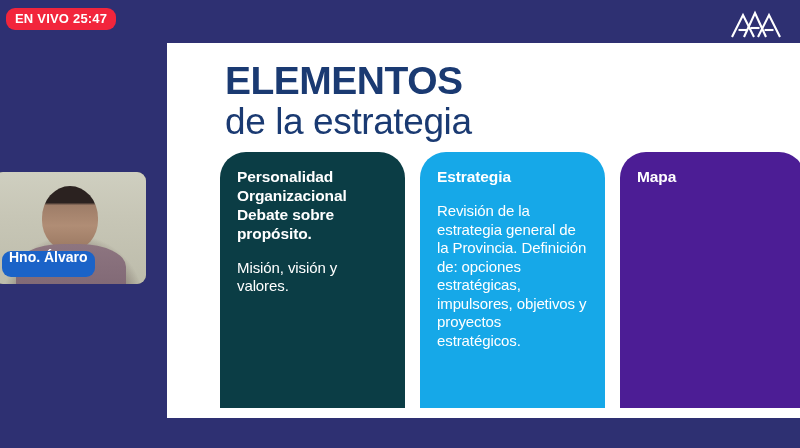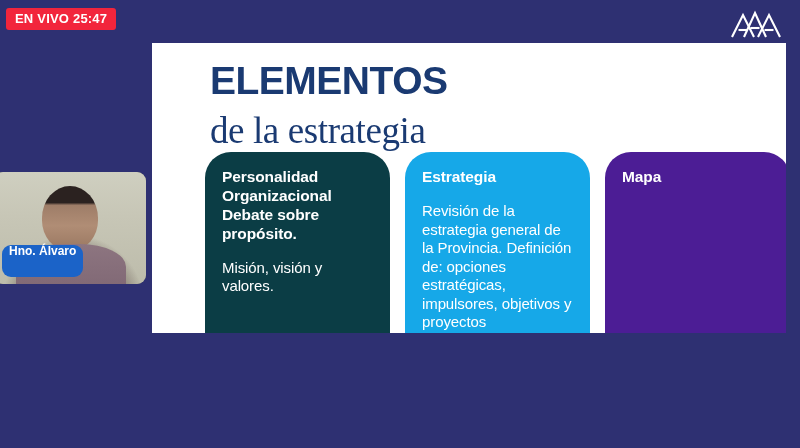--- a/index.html
+++ b/index.html
@@ -25,21 +25,21 @@
   #live-badge {
     position: absolute;
     left: 6px;
     top: 8px;
     background: #f2253c;
     color: #ffffff;
     font-size: 13px;
     font-weight: bold;
     letter-spacing: 0.2px;
     padding: 3px 9px 4px 9px;
-    border-radius: 3px;
+    border-radius: 9px;
     line-height: 15px;
     white-space: nowrap;
   }
 
   
   #brand-logo {
     position: absolute;
     right: 14px;
     top: 6px;
     width: 58px;
@@ -81,35 +81,35 @@
     height: 54px;
     border-radius: 42% 42% 0 0;
     background: linear-gradient(180deg, #8d7580 0%, #7e6673 100%);
   }
   #video-name-badge {
     position: absolute;
     left: 8px;
     bottom: 7px;
     background: #1b63c8;
     color: #ffffff;
-    font-size: 12px;
-    font-weight: bold;
-    padding: 2px 7px 21px 7px;
+    font-size: 14px;
+    font-weight: bold;
+    padding: 2px 7px 15px 7px;
     border-radius: 9px;
     line-height: 9px;
     white-space: nowrap;
   }
 
   
   #slide {
     position: absolute;
-    left: 152px;
+    left: 167px;
     top: 43px;
     width: 634px;
-    height: 290px;
+    height: 375px;
     background: #ffffff;
     overflow: hidden;
   }
 
   #slide-title {
     position: absolute;
     left: 58px;
     top: 18px;
     color: #1a3a72;
     line-height: 1.0;
@@ -118,22 +118,21 @@
     display: block;
     font-size: 39px;
     font-weight: bold;
     letter-spacing: -0.5px;
   }
   #title-line-2 {
     display: block;
     font-size: 37px;
     font-weight: normal;
     letter-spacing: -0.4px;
-    margin-top: 12px;
-    font-family: Liberation Serif, serif;
+    margin-top: 3px;
   }
 
   
   #cards {
     position: absolute;
     left: 53px;
     top: 109px;
     width: 634px;
     height: 256px;
   }

